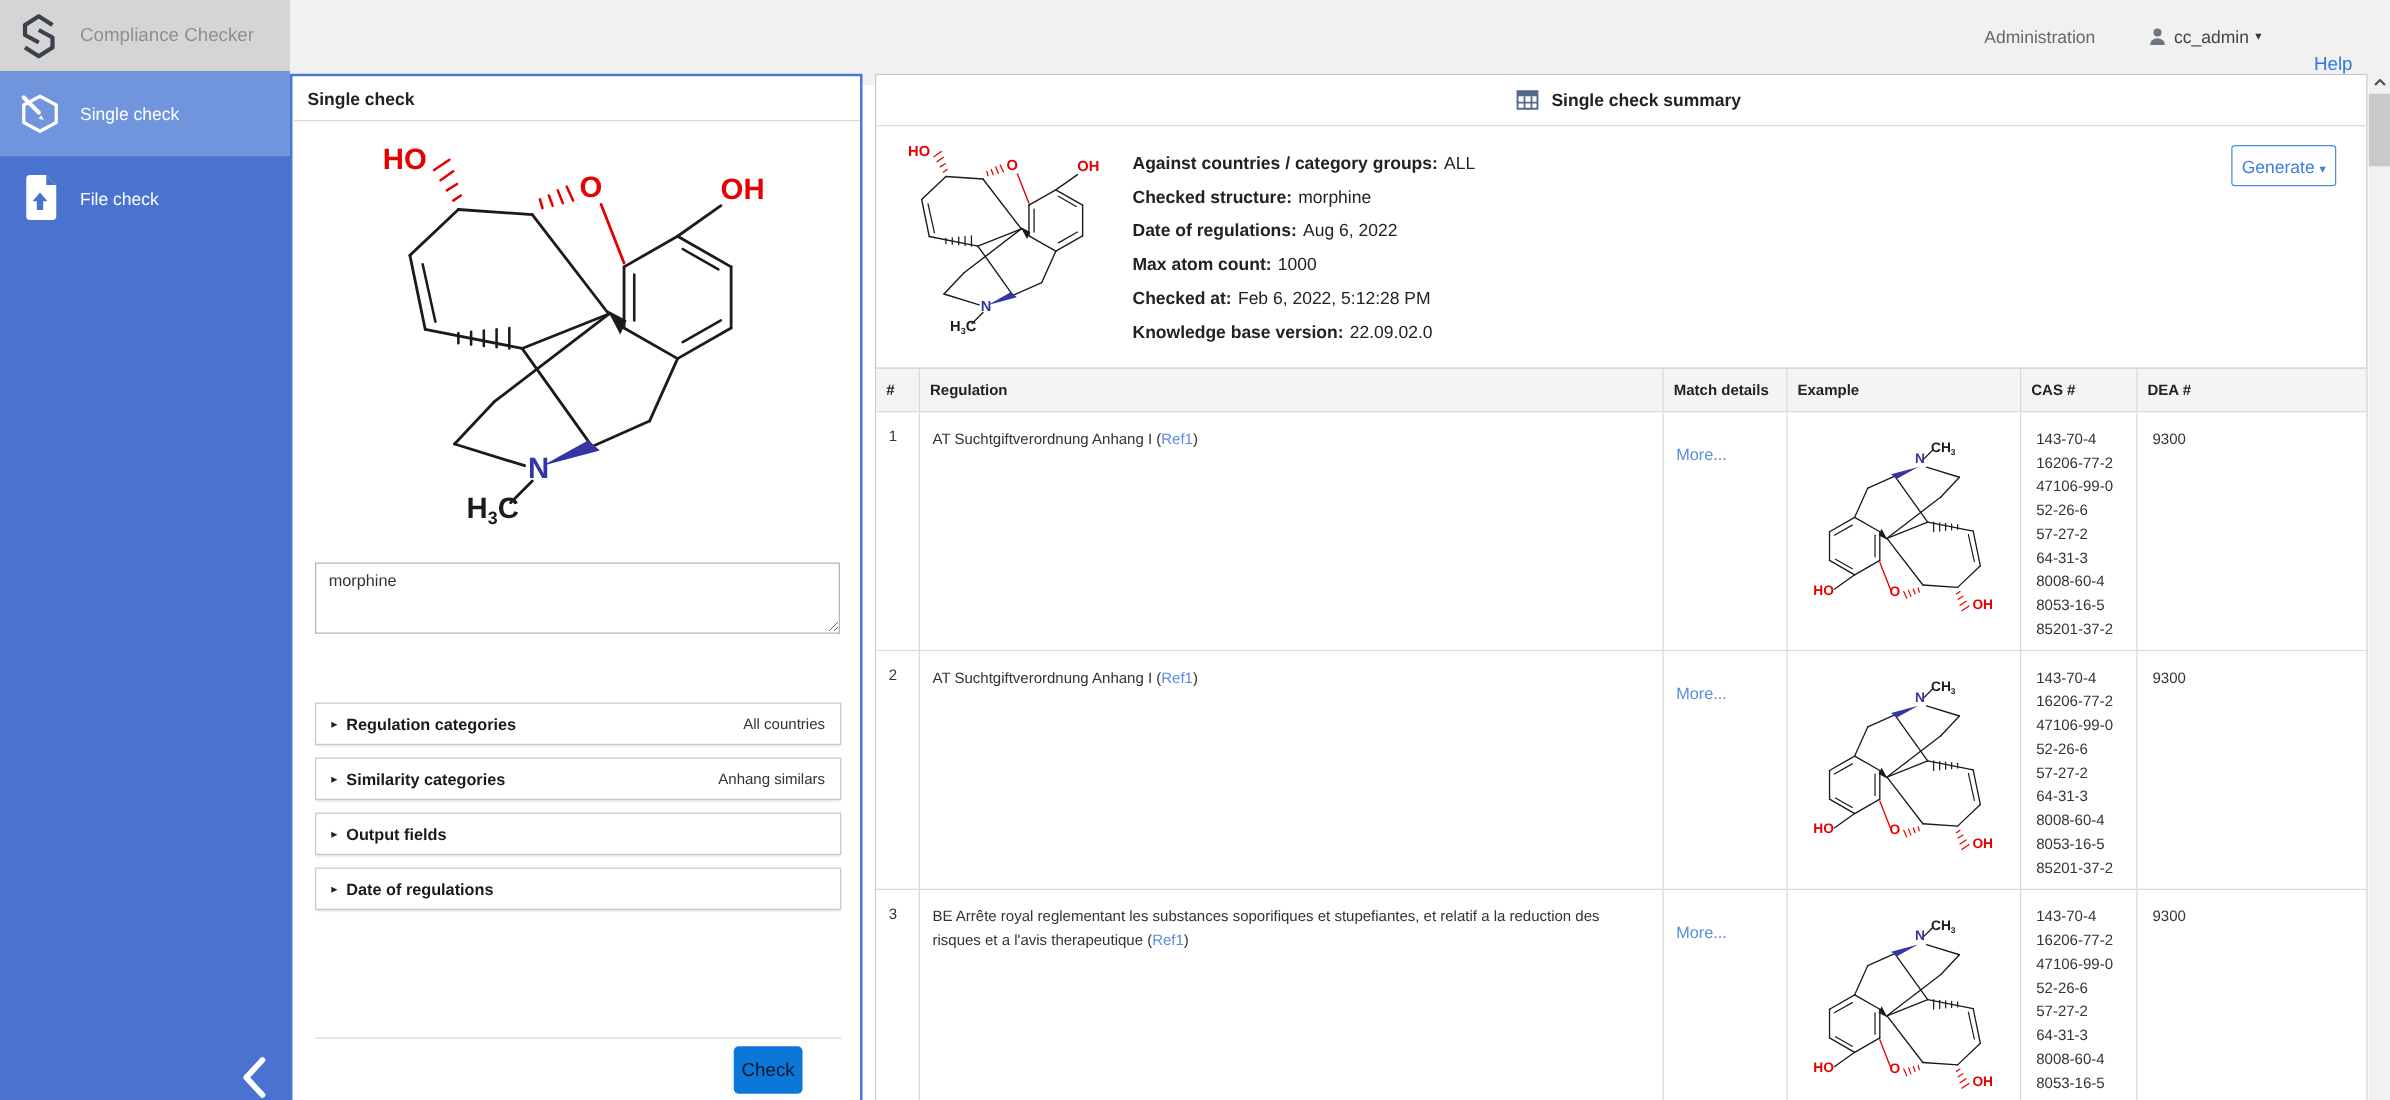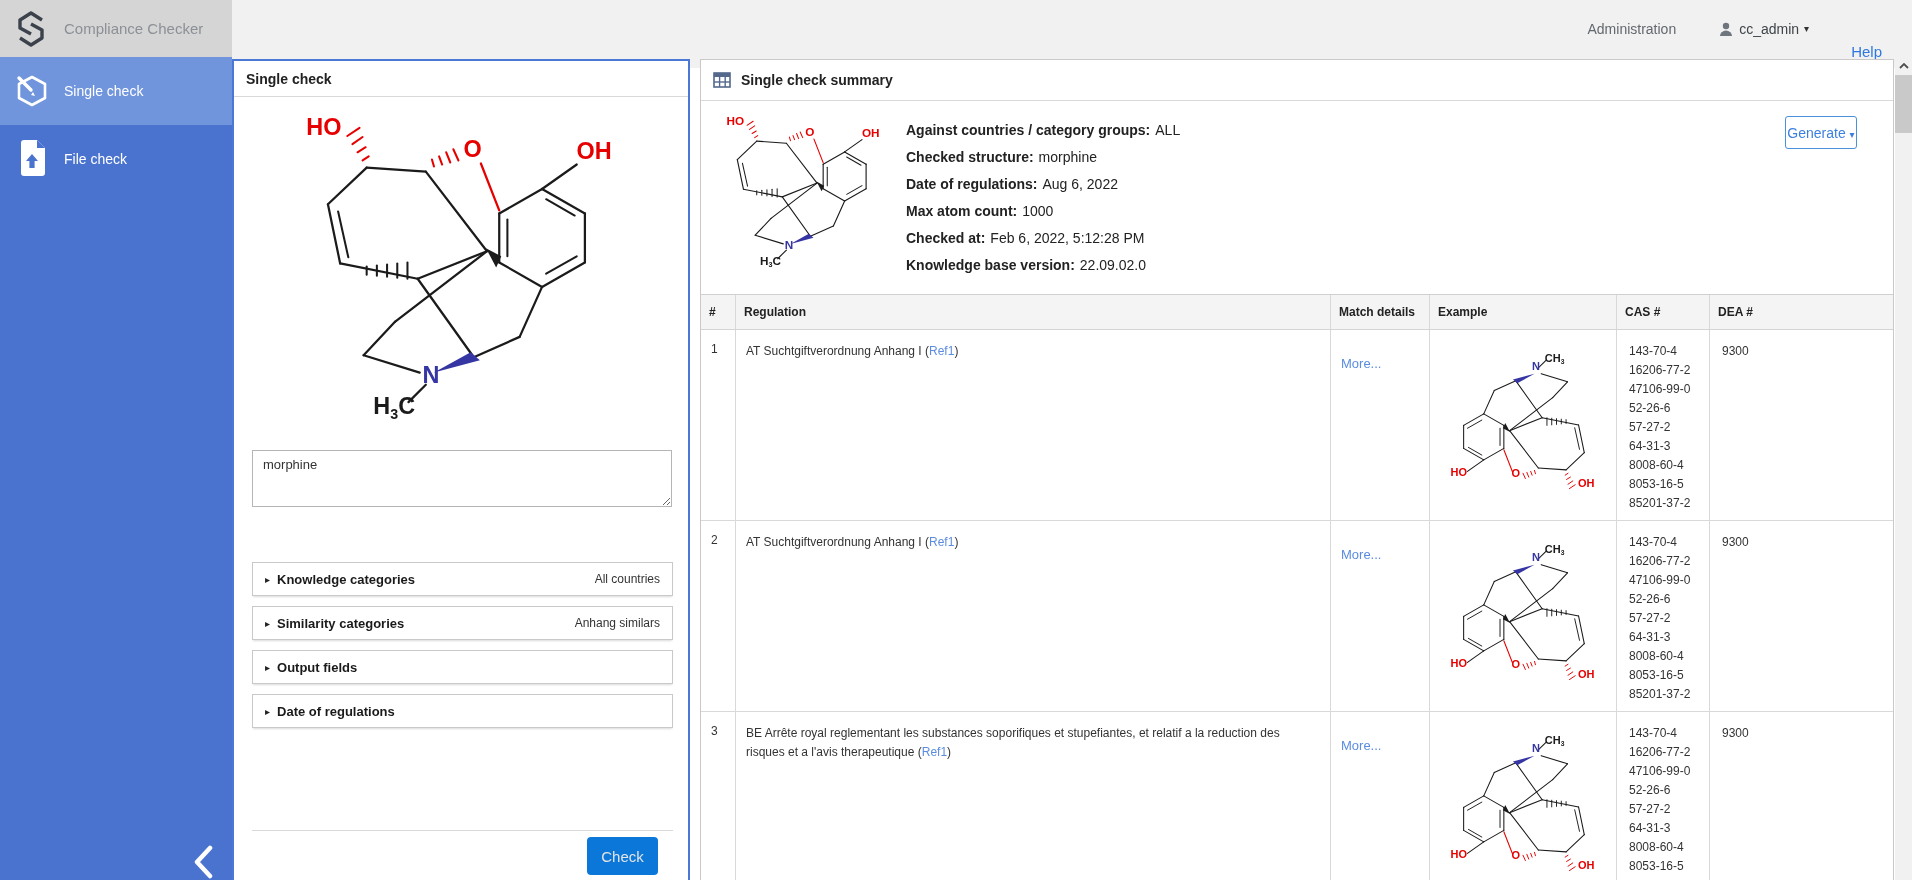--- a/index.html
+++ b/index.html
@@ -34,35 +34,35 @@
   .name-input { position: absolute; left: 18px; top: 389px; width: 420px; height: 57px;
     border: 1px solid #b5b5b5; font-family: "Liberation Sans", sans-serif; font-size: 13px; color: #333;
     padding: 6px 10px; resize: both; outline: none; }
   .accordion { position: absolute; left: 18px; width: 421px; height: 34px; border: 1px solid #c9c9c9;
     background: #fff; box-shadow: 0 2px 2px -1px rgba(0,0,0,.15); display: flex; align-items: center;
     padding: 0 12px; cursor: pointer; }
   .acc-marker { font-size: 10px; color: #222; margin-right: 7px; }
   .acc-label { font-weight: bold; font-size: 13px; color: #1a1a1a; }
   .acc-value { margin-left: auto; font-size: 12px; color: #333; }
   .panel-divider { position: absolute; left: 18px; top: 769px; width: 421px; border-top: 1px solid #d9d9d9; }
-  .check-btn { position: absolute; left: 353px; top: 776px; width: 71px; height: 38px; background: #0b77d9;
-    color: #e5e5e5; font-size: 15px; border: none; border-radius: 4px; cursor: pointer;
+  .check-btn { position: absolute; left: 353px; top: 776px; width: 55px; height: 38px; background: #0b77d9;
+    color: #0f172a; font-size: 15px; border: none; border-radius: 4px; cursor: pointer;
     font-family: "Liberation Sans", sans-serif; }
 
   
   .right-panel { position: absolute; left: 700px; top: 59px; width: 1194px; height: 860px;
     background: #fff; border: 1px solid #c9c9c9; }
   .summary-header { height: 41px; border-bottom: 1px solid #d9d9d9; display: flex; align-items: center;
-    padding-left: 12px; gap: 10px; }
+    padding-left: 12px; gap: 10px; justify-content: center; }
   .summary-title { font-size: 14px; font-weight: bold; color: #222; }
   .summary-mol { position: absolute; left: 12px; top: 50px; }
   .summary-details { position: absolute; left: 205px; top: 62px; }
   .detail-line { height: 27px; font-size: 14px; color: #222; }
   .detail-line b { margin-right: 5px; }
-  .generate-btn { position: absolute; left: 1084px; top: 56px; width: 72px; height: 33px; background: #fff;
+  .generate-btn { position: absolute; left: 1084px; top: 56px; width: 84px; height: 33px; background: #fff;
     border: 1px solid #4a90da; border-radius: 3px; color: #3c7fe0; font-size: 14px; cursor: pointer;
     font-family: "Liberation Sans", sans-serif; }
   .generate-btn .g-caret { font-size: 10px; }
 
   
   .tbl { position: absolute; left: 0; right: 0; top: 234px; }
   .tbl-header { display: flex; height: 36px; background: #f4f4f4; border-top: 1px solid #cfcfcf;
     border-bottom: 1px solid #d4d4d4; }
   .tbl-header > div { font-size: 12px; font-weight: bold; color: #222; padding: 10px 8px 0 8px; }
   .tbl-row { display: flex; min-height: 191px; border-bottom: 1px solid #d9d9d9; background: #fff; }
@@ -218,21 +218,21 @@
   <div class="panel-title">Single check</div>
   <div class="structure-view">
     <svg width="362" height="322" viewBox="15 35 355 315">
       <use href="#molA"></use>
     </svg>
   </div>
   <textarea class="name-input" style="">morphine</textarea>
 
   <div class="accordion" style="top:501px">
     <span class="acc-marker">▸</span>
-    <span class="acc-label">Knowledge categories</span>
+    <span class="acc-label">Regulation categories</span>
     <span class="acc-value">All countries</span>
   </div>
   <div class="accordion" style="top:545px">
     <span class="acc-marker">▸</span>
     <span class="acc-label">Similarity categories</span>
     <span class="acc-value">Anhang similars</span>
   </div>
   <div class="accordion" style="top:589px">
     <span class="acc-marker">▸</span>
     <span class="acc-label">Output fields</span>

